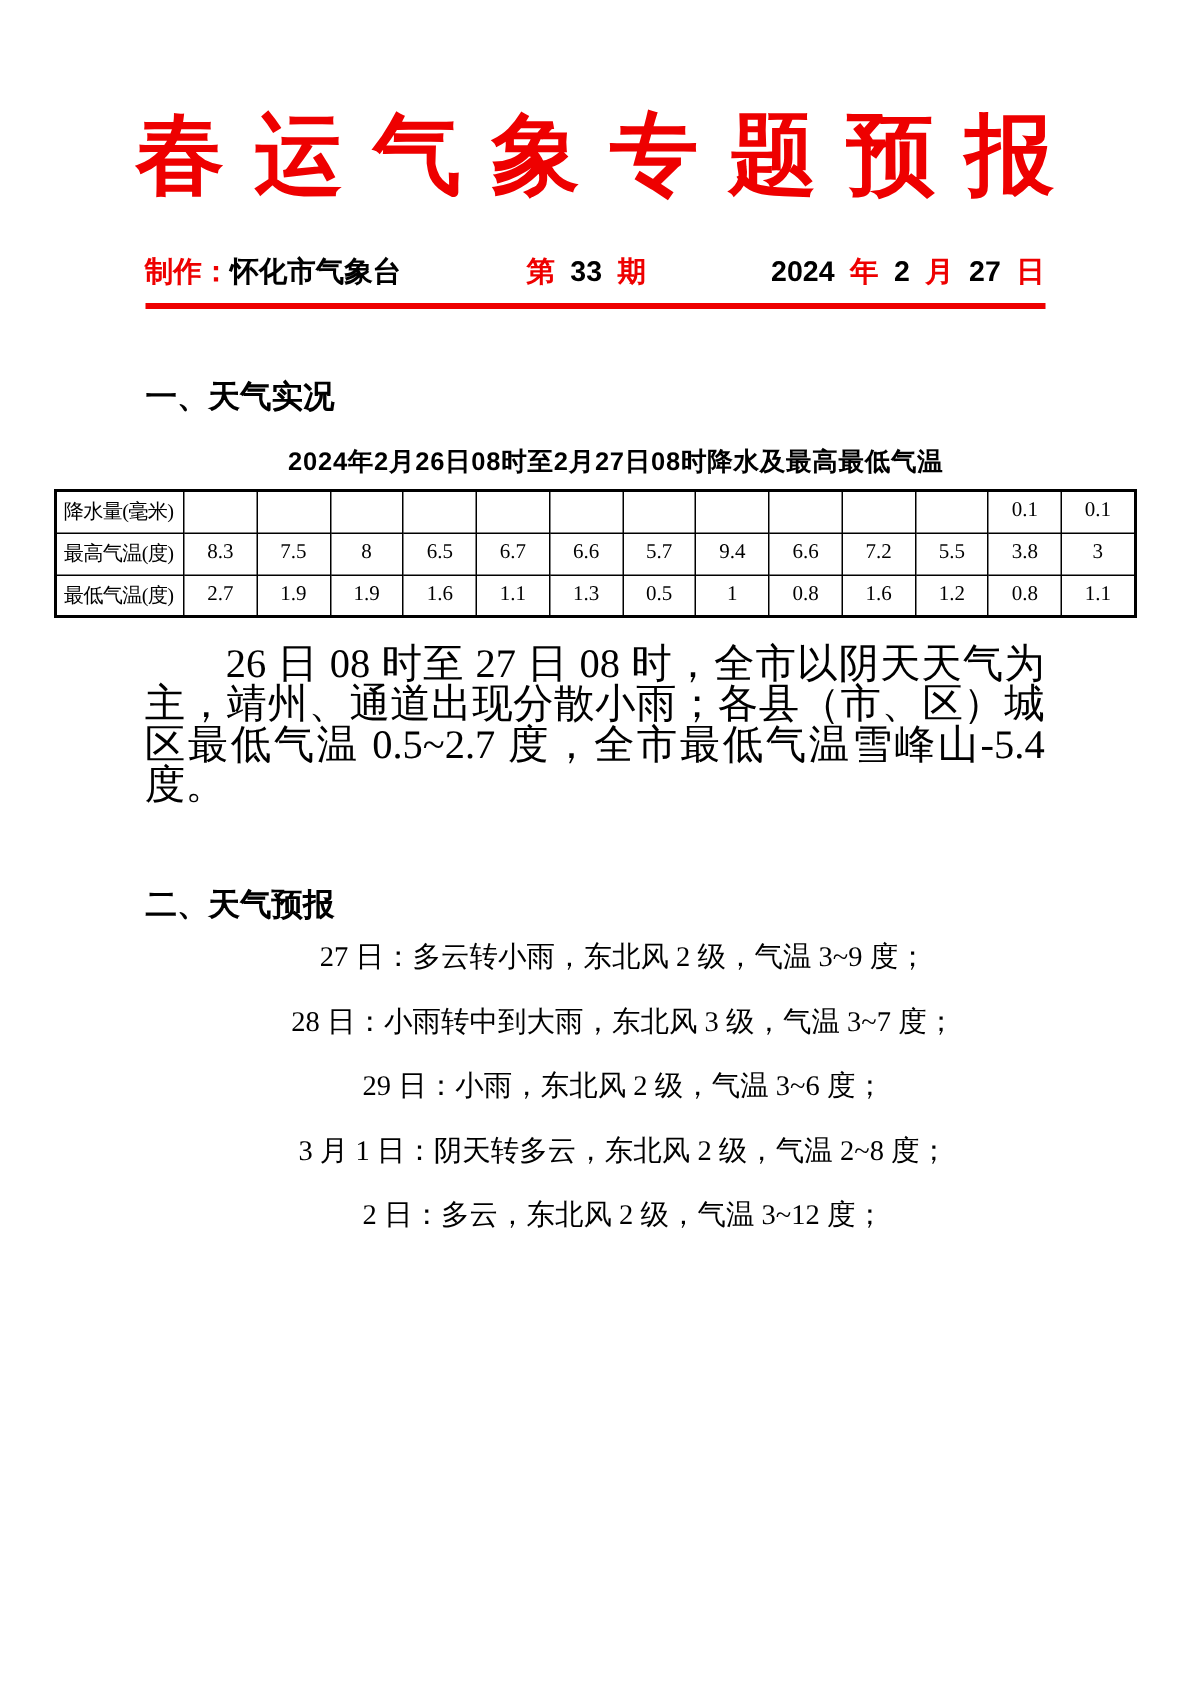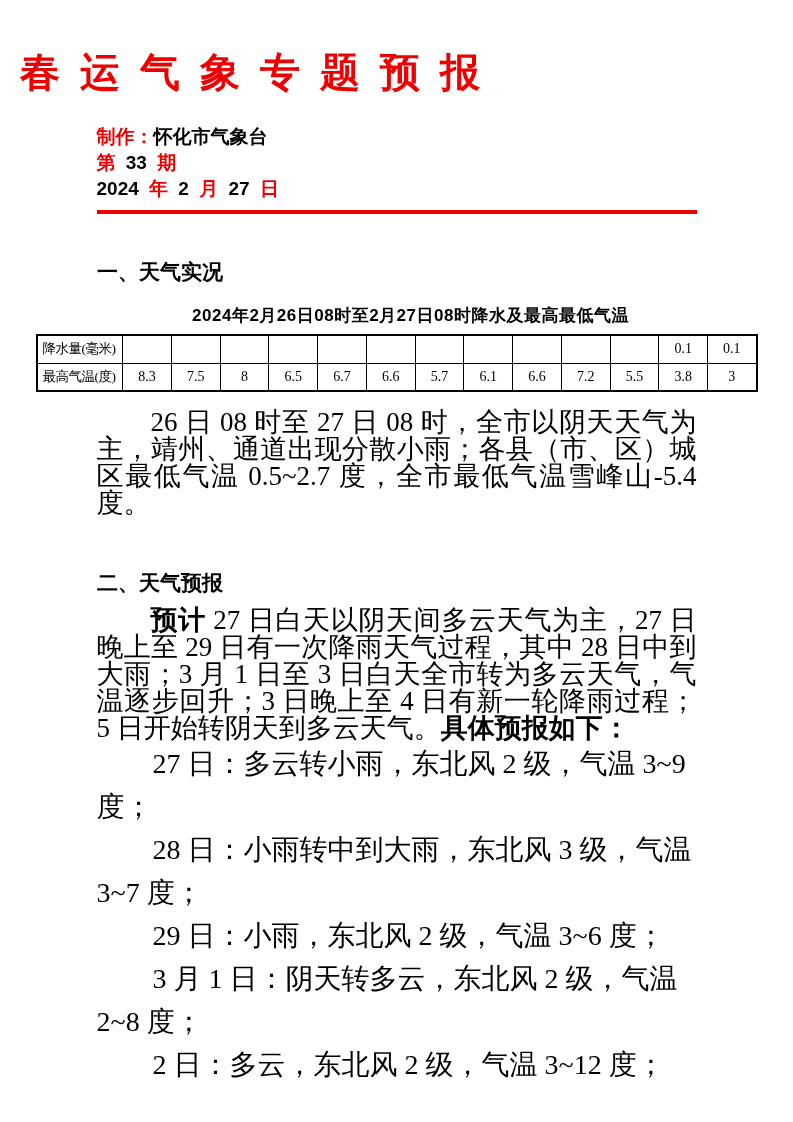--- a/index.html
+++ b/index.html
@@ -12,40 +12,40 @@
     width: 793px;
     height: 1122px;
     margin: 0 auto;
     background: #ffffff;
     position: relative;
     overflow: hidden;
     font-family: "Liberation Serif", "DejaVu Serif", serif;
     color: var(--text-black);
   }
   .doc-title {
-    padding-top: 45px;
+    padding-top: 64px;
+    text-align: center;
     color: var(--accent-red);
     font-family: "Liberation Serif", "DejaVu Serif", serif;
     font-weight: 900;
-    font-size: 40px;
+    font-size: 59px;
     letter-spacing: 20px;
     text-indent: 20px;
     white-space: nowrap;
   }
   .masthead {
     width: 600px;
     margin: 24px auto 0;
     display: flex;
     justify-content: space-between;
     align-items: baseline;
     font-family: "Liberation Sans", "DejaVu Sans", sans-serif;
     font-weight: bold;
     font-size: 19px;
     white-space: nowrap;
-    flex-direction: column;
   }
   .masthead .red { color: var(--accent-red); }
   .masthead .black { color: var(--text-black); }
   .masthead .issue span + span,
   .masthead .date span + span { margin-left: 5px; }
   .red-rule {
     width: 600px;
     margin: 8px auto 0;
     border-top: 4px solid var(--accent-red);
     height: 0;
@@ -103,24 +103,24 @@
   }
   .section-heading.second { margin-top: 52px; }
   .forecast-para { margin-top: 10px; }
   .forecast-para .heiti {
     font-family: "Liberation Sans", "DejaVu Sans", sans-serif;
     font-weight: bold;
   }
   .daily-line {
     width: 600px;
     margin: 0 auto;
-    font-size: 28px;
+    font-size: 19px;
     line-height: 43px;
     text-indent: 2em;
-    text-align: left;
+    text-align: center;
   }
 </style>
 </head>
 <body>
 
 <div class="page">
 
   <h1 class="doc-title">春运气象专题预报</h1>
 
   <div class="masthead">
@@ -168,35 +168,50 @@
     </tr>
     <tr>
       <td class="c0 label">最高气温(度)</td>
       <td>8.3</td>
       <td>7.5</td>
       <td>8</td>
       <td>6.5</td>
       <td>6.7</td>
       <td>6.6</td>
       <td>5.7</td>
-      <td>6.1</td>
+      <td>9.4</td>
       <td>6.6</td>
       <td>7.2</td>
       <td>5.5</td>
       <td>3.8</td>
       <td>3</td>
     </tr>
+    <tr>
+      <td class="c0 label">最低气温(度)</td>
+      <td>2.7</td>
+      <td>1.9</td>
+      <td>1.9</td>
+      <td>1.6</td>
+      <td>1.1</td>
+      <td>1.3</td>
+      <td>0.5</td>
+      <td>1</td>
+      <td>0.8</td>
+      <td>1.6</td>
+      <td>1.2</td>
+      <td>0.8</td>
+      <td>1.1</td>
+    </tr>
   </tbody>
     </table>
 
   <p class="body-para">26 日 08 时至 27 日 08 时，全市以阴天天气为主，靖州、通道出现分散小雨；各县（市、区）城区最低气温 0.5~2.7 度，全市最低气温雪峰山-5.4 度。</p>
 
   <h2 class="section-heading second">二、天气预报</h2>
 
-  <p class="body-para forecast-para"><b class="heiti">预计</b><span> 27 日白天以阴天间多云天气为主，27 日晚上至 29 日有一次降雨天气过程，其中 28 日中到大雨；3 月 1 日至 3 日白天全市转为多云天气，气温逐步回升；3 日晚上至 4 日有新一轮降雨过程；5 日开始转阴天到多云天气。</span><b class="heiti">具体预报如下：</b></p>
 
   <p class="daily-line">27 日：多云转小雨，东北风 2 级，气温 3~9 度；</p>
   <p class="daily-line">28 日：小雨转中到大雨，东北风 3 级，气温 3~7 度；</p>
   <p class="daily-line">29 日：小雨，东北风 2 级，气温 3~6 度；</p>
   <p class="daily-line">3 月 1 日：阴天转多云，东北风 2 级，气温 2~8 度；</p>
   <p class="daily-line">2 日：多云，东北风 2 级，气温 3~12 度；</p>
 
 </div>
 
 </body></html>

